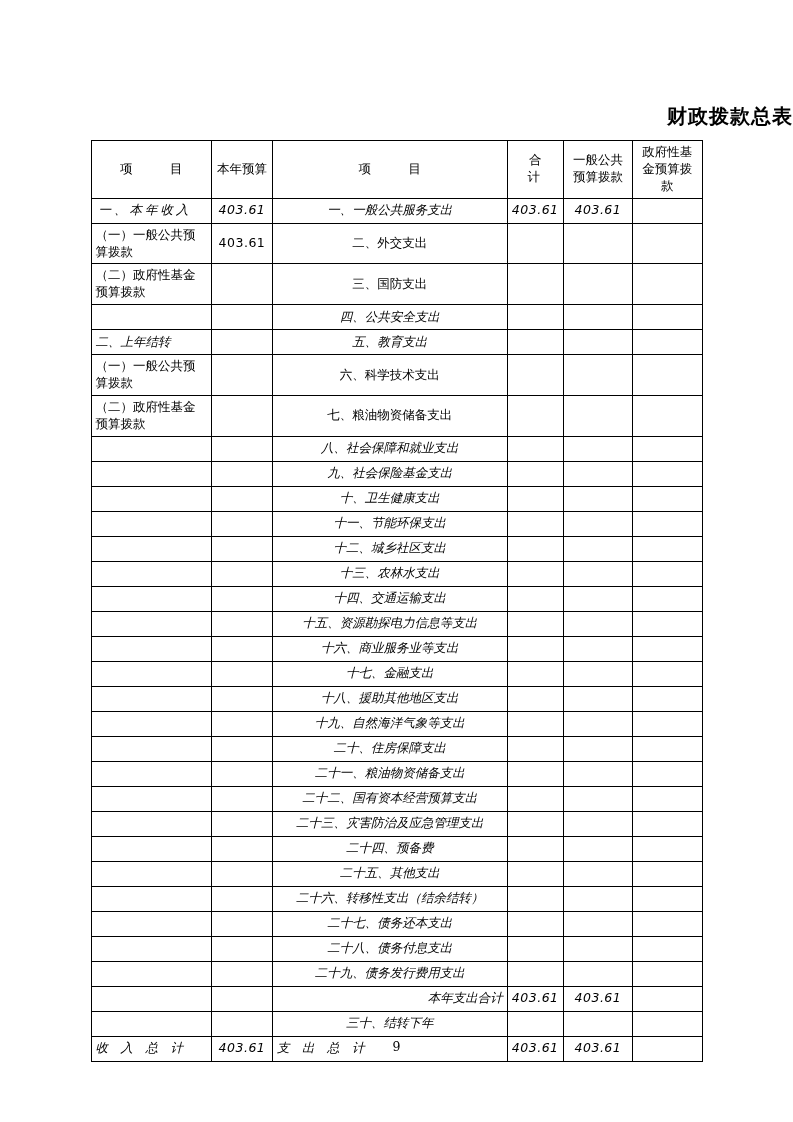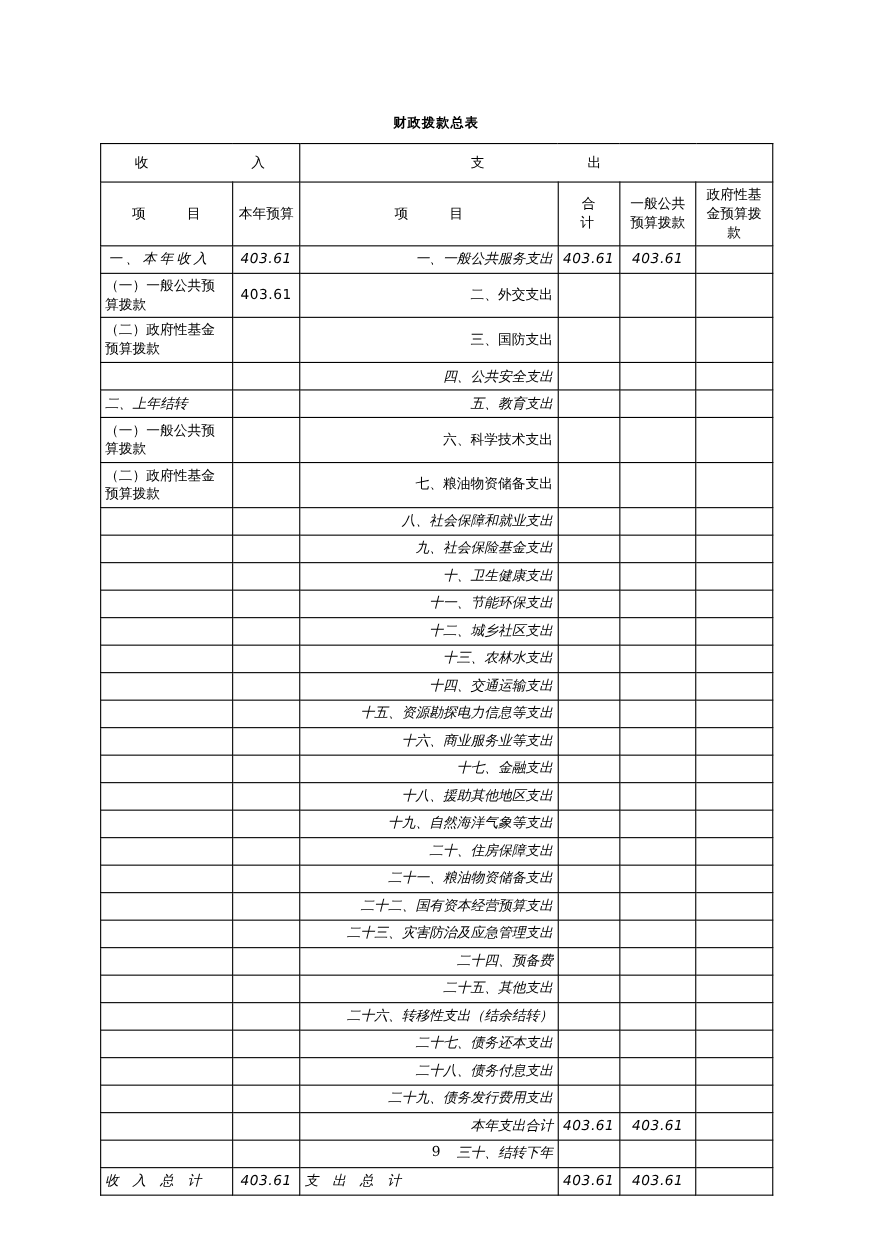--- a/index.html
+++ b/index.html
@@ -15,22 +15,22 @@
     position: relative;
   }
   .page {
     width: 793px;
     height: 1122px;
     box-sizing: border-box;
     padding: 0;
     position: relative;
   }
   .doc-title {
-    text-align: center;
-    font-size: 12px;
+    text-align: right;
+    font-size: 20px;
     font-weight: bold;
     letter-spacing: 1px;
     margin: 0;
     padding-top: 103px;
     padding-bottom: 10px;
     font-family: "DejaVu Serif", "Liberation Serif", serif;
   }
   table.budget {
     border-collapse: collapse;
     table-layout: fixed;
@@ -69,21 +69,21 @@
     font-size: 12.5px;
     letter-spacing: 0.5px;
   }
   .row-in { height: 25px; font-style: italic; }
   .row-in-tall { height: 31px; }
   .inc-label {
     text-align: left;
     padding-left: 6px;
   }
   .exp-label {
-    text-align: right;
+    text-align: center;
     padding-left: 14px;
   }
   .sum-right {
     text-align: right;
     padding-right: 30px;
   }
   .page-num {
     position: absolute;
     bottom: 68px;
     left: 0;
@@ -104,24 +104,20 @@
     <colgroup>
       <col style="width:118px">
       <col style="width:60px">
       <col style="width:230px">
       <col style="width:55px">
       <col style="width:68px">
       <col style="width:68px">
     </colgroup>
     <tbody>
       <tr>
-        <td class="hdr-group" colspan="2">收　　　入</td>
-        <td class="hdr-group" colspan="4">支　　　出</td>
-      </tr>
-      <tr>
         <td class="hdr-cell">项　　　目</td>
         <td class="hdr-cell">本年预算</td>
         <td class="hdr-cell">项　　　目</td>
         <td class="hdr-cell sp-sm">合　计</td>
         <td class="hdr-cell">一般公共预算拨款</td>
         <td class="hdr-cell">政府性基金预算拨款</td>
       </tr>
 
       <tr class="row-in">
         <td class="inc-label sp-sm">一、本年收入</td>

